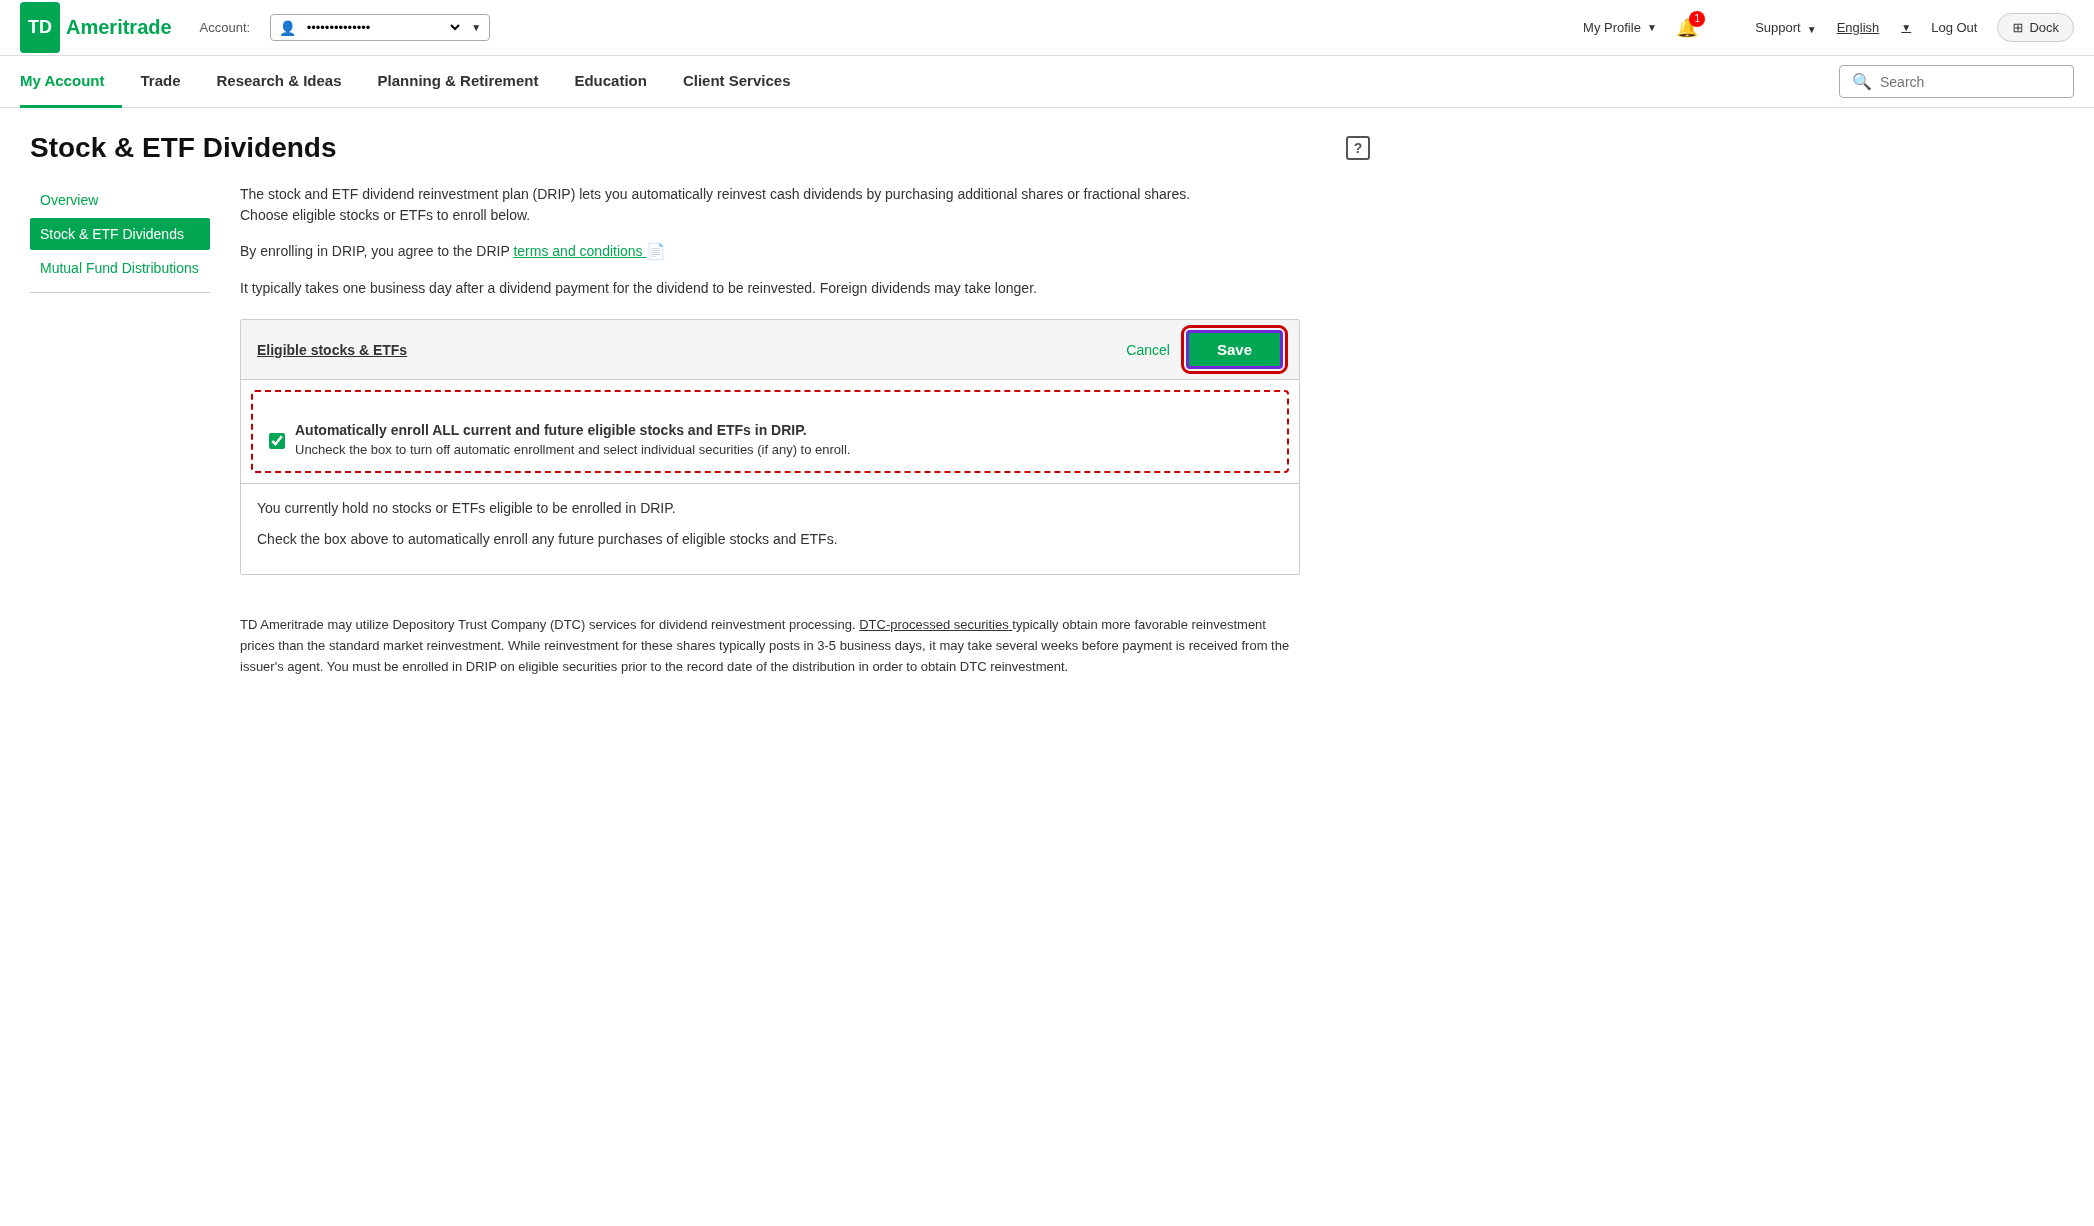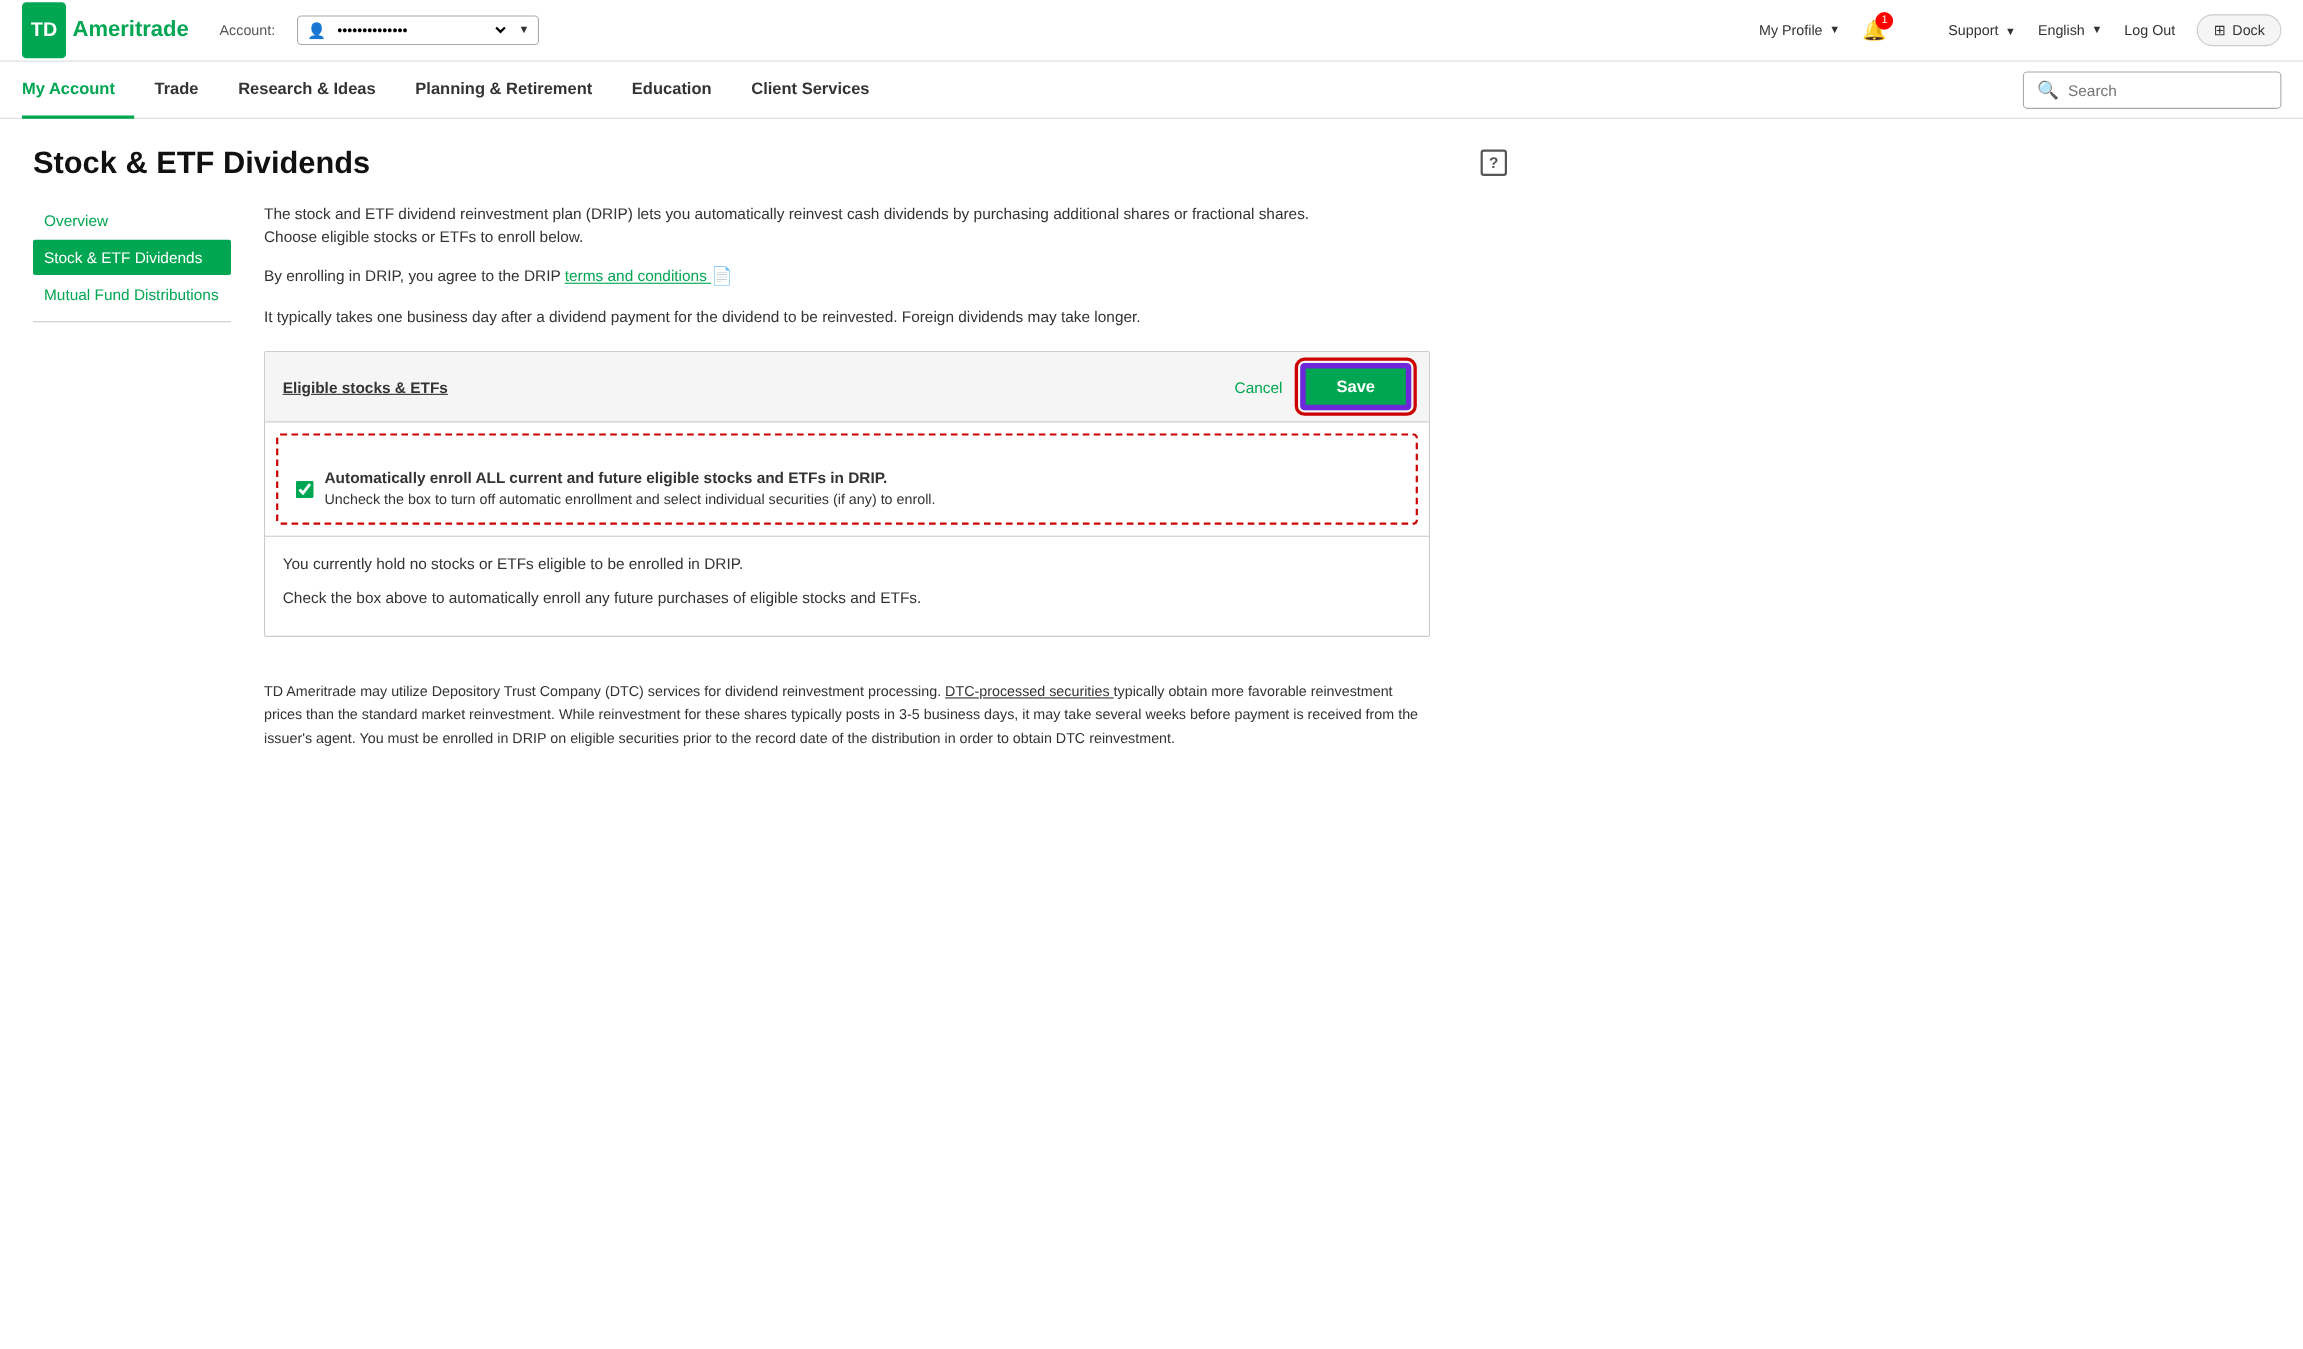--- a/index.html
+++ b/index.html
@@ -99,23 +99,24 @@
       display: flex;
       align-items: flex-end;
       gap: 4px;
       cursor: pointer;
       font-size: 13px;
       margin-left: 36px;
     }
     .english-btn {
       display: flex;
       align-items: center;
-      gap: 4px;
-      cursor: pointer;
-      font-size: 13px;
+      gap: 20px;
+      cursor: pointer;
+      font-size: 13px;
+      text-decoration: underline;
     }
     .logout-btn {
       font-size: 13px;
       cursor: pointer;
     }
     .dock-btn {
       display: flex;
       align-items: center;
       gap: 6px;
       border: 1px solid #ccc;
@@ -285,21 +286,21 @@
     .cancel-link {
       color: #00a651;
       cursor: pointer;
       font-size: 14px;
       background: none;
       border: none;
     }
     .save-btn {
       background: #00a651;
       color: white;
-      border: 5px solid #6d28d9;
+      border: 3px solid #6d28d9;
       border-radius: 4px;
       padding: 8px 28px;
       font-size: 15px;
       font-weight: bold;
       cursor: pointer;
       outline: 3px solid #cc0000;
       outline-offset: 2px;
     }
 
     

